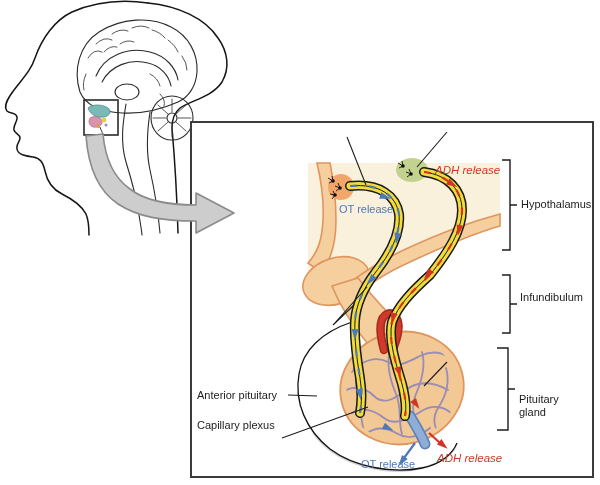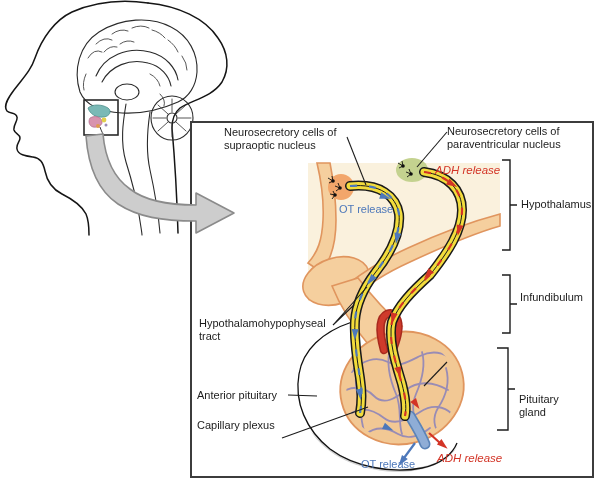--- a/index.html
+++ b/index.html
@@ -214,26 +214,23 @@
       <path class="bracket" d="M502,160 L510,160 L510,250 L502,250 M510,205 L517,205"></path>
       <path class="bracket" d="M502,275 L510,275 L510,333 L502,333 M510,304 L517,304"></path>
       <path class="bracket" d="M497,348 L508,348 L508,430 L497,430 M508,389 L515,389"></path>
     </g>
   </g>
 
   <path d="M86,136 C88,164 97,190 118,204 C138,217 162,221 196,221 L196,233 L234,213 L196,193 L196,205
     C166,205 144,200 130,189 C113,177 105,157 103,134 Z" style="fill:var(--arrow-gray,#cdcdcd)" stroke="#8b8b8b" stroke-width="1.6" stroke-linejoin="round"></path>
 </svg>
 
-<div class="txt" style="left:224px;top:126px;width:122px;">Neurosecretory cells of supraoptic nucleus</div>
-<div class="txt" style="left:447px;top:125px;width:132px;">Neurosecretory cells of paraventricular nucleus</div>
 <div class="txt red" style="left:435px;top:163px;">ADH release</div>
 <div class="txt blue" style="left:339px;top:203px;">OT release</div>
 <div class="txt" style="left:521px;top:198px;">Hypothalamus</div>
 <div class="txt" style="left:520px;top:291px;">Infundibulum</div>
-<div class="txt" style="left:199px;top:317px;width:150px;">Hypothalamohypophyseal tract</div>
 <div class="txt" style="left:197px;top:389px;">Anterior pituitary</div>
 <div class="txt" style="left:197px;top:419px;">Capillary plexus</div>
 <div class="txt" style="left:519px;top:393px;width:56px;">Pituitary gland</div>
 <div class="txt blue" style="left:361px;top:458px;">OT release</div>
 <div class="txt red" style="left:437px;top:451px;">ADH release</div>
 
 </div>
 
 </body></html>

